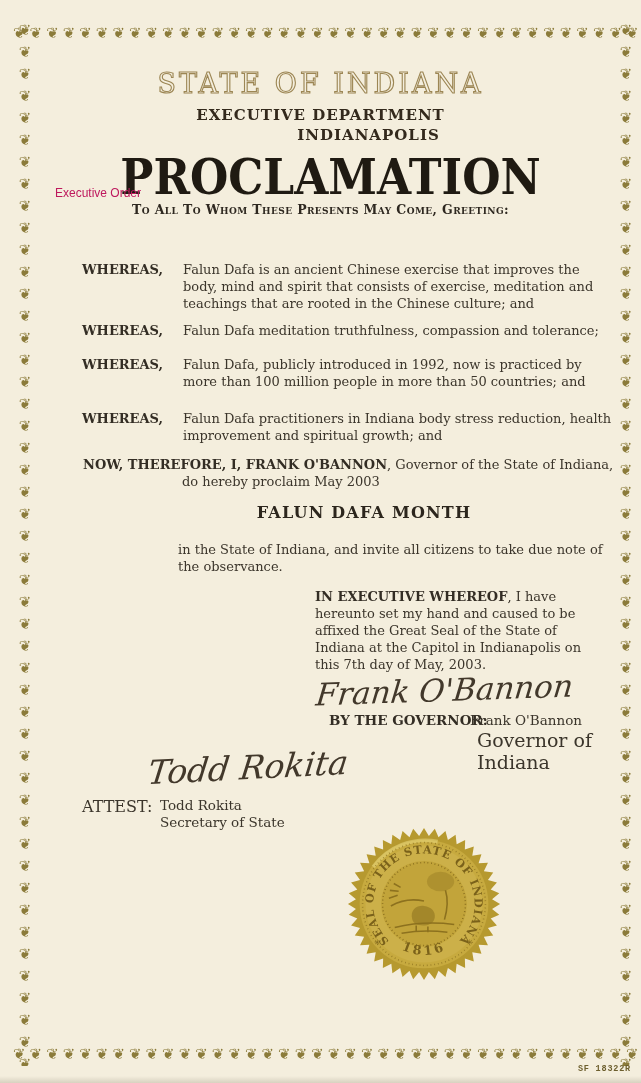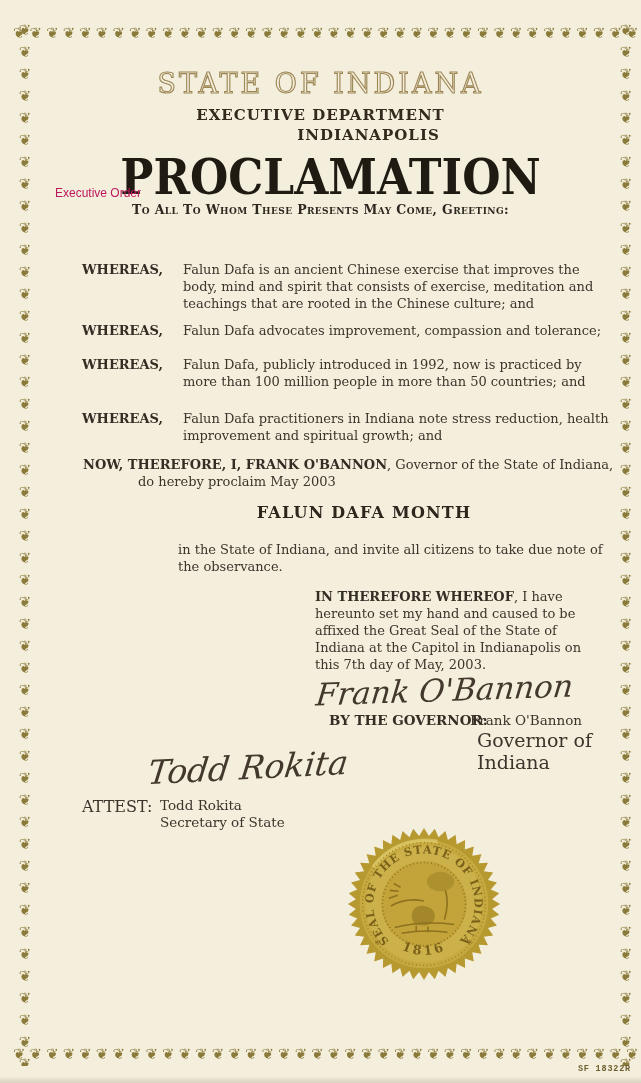--- a/index.html
+++ b/index.html
@@ -32,21 +32,21 @@
   .salutation{top:202px;font-size:12.5px;font-weight:bold;font-variant:small-caps;
     letter-spacing:0.4px;color:#2e2820;}
   
   .bodytext{font-size:13px;line-height:17px;white-space:nowrap;}
   .clause{position:absolute;left:82px;}
   .clause-label{position:absolute;left:0;top:0;font-weight:bold;font-size:13px;color:#332d24;text-align:center;}
   .clause-lines{position:absolute;left:101px;top:0;}
   .c1{top:261px;} .c2{top:322px;} .c3{top:356px;} .c4{top:410px;}
   .therefore{position:absolute;left:83px;top:456px;}
   .therefore .lead b{font-size:13px;color:#332d24;}
-  .therefore-line2{margin-left:55px;}
+  .therefore-line2{margin-left:99px;}
   .proclaimed-title{position:absolute;left:183px;top:503px;width:362px;text-align:center;
     font-size:16px;font-weight:bold;letter-spacing:1.2px;color:#2c261d;}
   .closing{position:absolute;left:178px;top:541px;}
   .testimony{position:absolute;left:315px;top:588px;}
   .testimony b{color:#332d24;}
   
   .signature{position:absolute;font-style:italic;color:#42382b;white-space:nowrap;}
   .sig-governor{left:316px;top:672px;font-size:31px;transform:rotate(-2deg) skewX(-8deg);}
   .sig-attest{left:148px;top:748px;font-size:33px;transform:rotate(-3deg) skewX(-10deg);}
   .by-governor-label{position:absolute;left:329px;top:712px;font-weight:bold;font-size:13.5px;color:#332d24;}
@@ -85,55 +85,55 @@
     <span class="clause-label">WHEREAS,</span>
     <div class="clause-lines">
       <div>Falun Dafa is an ancient Chinese exercise that improves the</div>
       <div>body, mind and spirit that consists of exercise, meditation and</div>
       <div>teachings that are rooted in the Chinese culture; and</div>
     </div>
   </div>
   <div class="clause c2 bodytext">
     <span class="clause-label">WHEREAS,</span>
     <div class="clause-lines">
-      <div>Falun Dafa advocates improvement, compassion and tolerance;</div>
+      <div>Falun Dafa meditation truthfulness, compassion and tolerance;</div>
     </div>
   </div>
   <div class="clause c3 bodytext">
     <span class="clause-label">WHEREAS,</span>
     <div class="clause-lines">
       <div>Falun Dafa, publicly introduced in 1992, now is practiced by</div>
       <div>more than 100 million people in more than 50 countries; and</div>
     </div>
   </div>
   <div class="clause c4 bodytext">
     <span class="clause-label">WHEREAS,</span>
     <div class="clause-lines">
-      <div>Falun Dafa practitioners in Indiana note stress reduction, health</div>
+      <div>Falun Dafa practitioners in Indiana body stress reduction, health</div>
       <div>improvement and spiritual growth; and</div>
     </div>
   </div>
 
   <div class="therefore bodytext">
     <div class="lead">
       <b>NOW, THEREFORE, I, FRANK O'BANNON</b><span>, Governor of the State of Indiana,</span>
     </div>
     <div class="therefore-line2">do hereby proclaim May 2003</div>
   </div>
 
   <div class="proclaimed-title">FALUN DAFA MONTH</div>
 
   <div class="closing bodytext">
     <div>in the State of Indiana, and invite all citizens to take due note of</div>
     <div>the observance.</div>
   </div>
 
   <div class="testimony bodytext">
     <div>
-      <b>IN THEREFORE WHEREOF</b><span>, I have</span>
+      <b>IN EXECUTIVE WHEREOF</b><span>, I have</span>
     </div>
     <div>hereunto set my hand and caused to be</div>
     <div>affixed the Great Seal of the State of</div>
     <div>Indiana at the Capitol in Indianapolis on</div>
     <div>this 7th day of May, 2003.</div>
   </div>
 
   <div class="signature sig-governor">Frank O'Bannon</div>
   <div class="by-governor-label">BY THE GOVERNOR:</div>
   <div class="governor-name">Frank O'Bannon</div>

